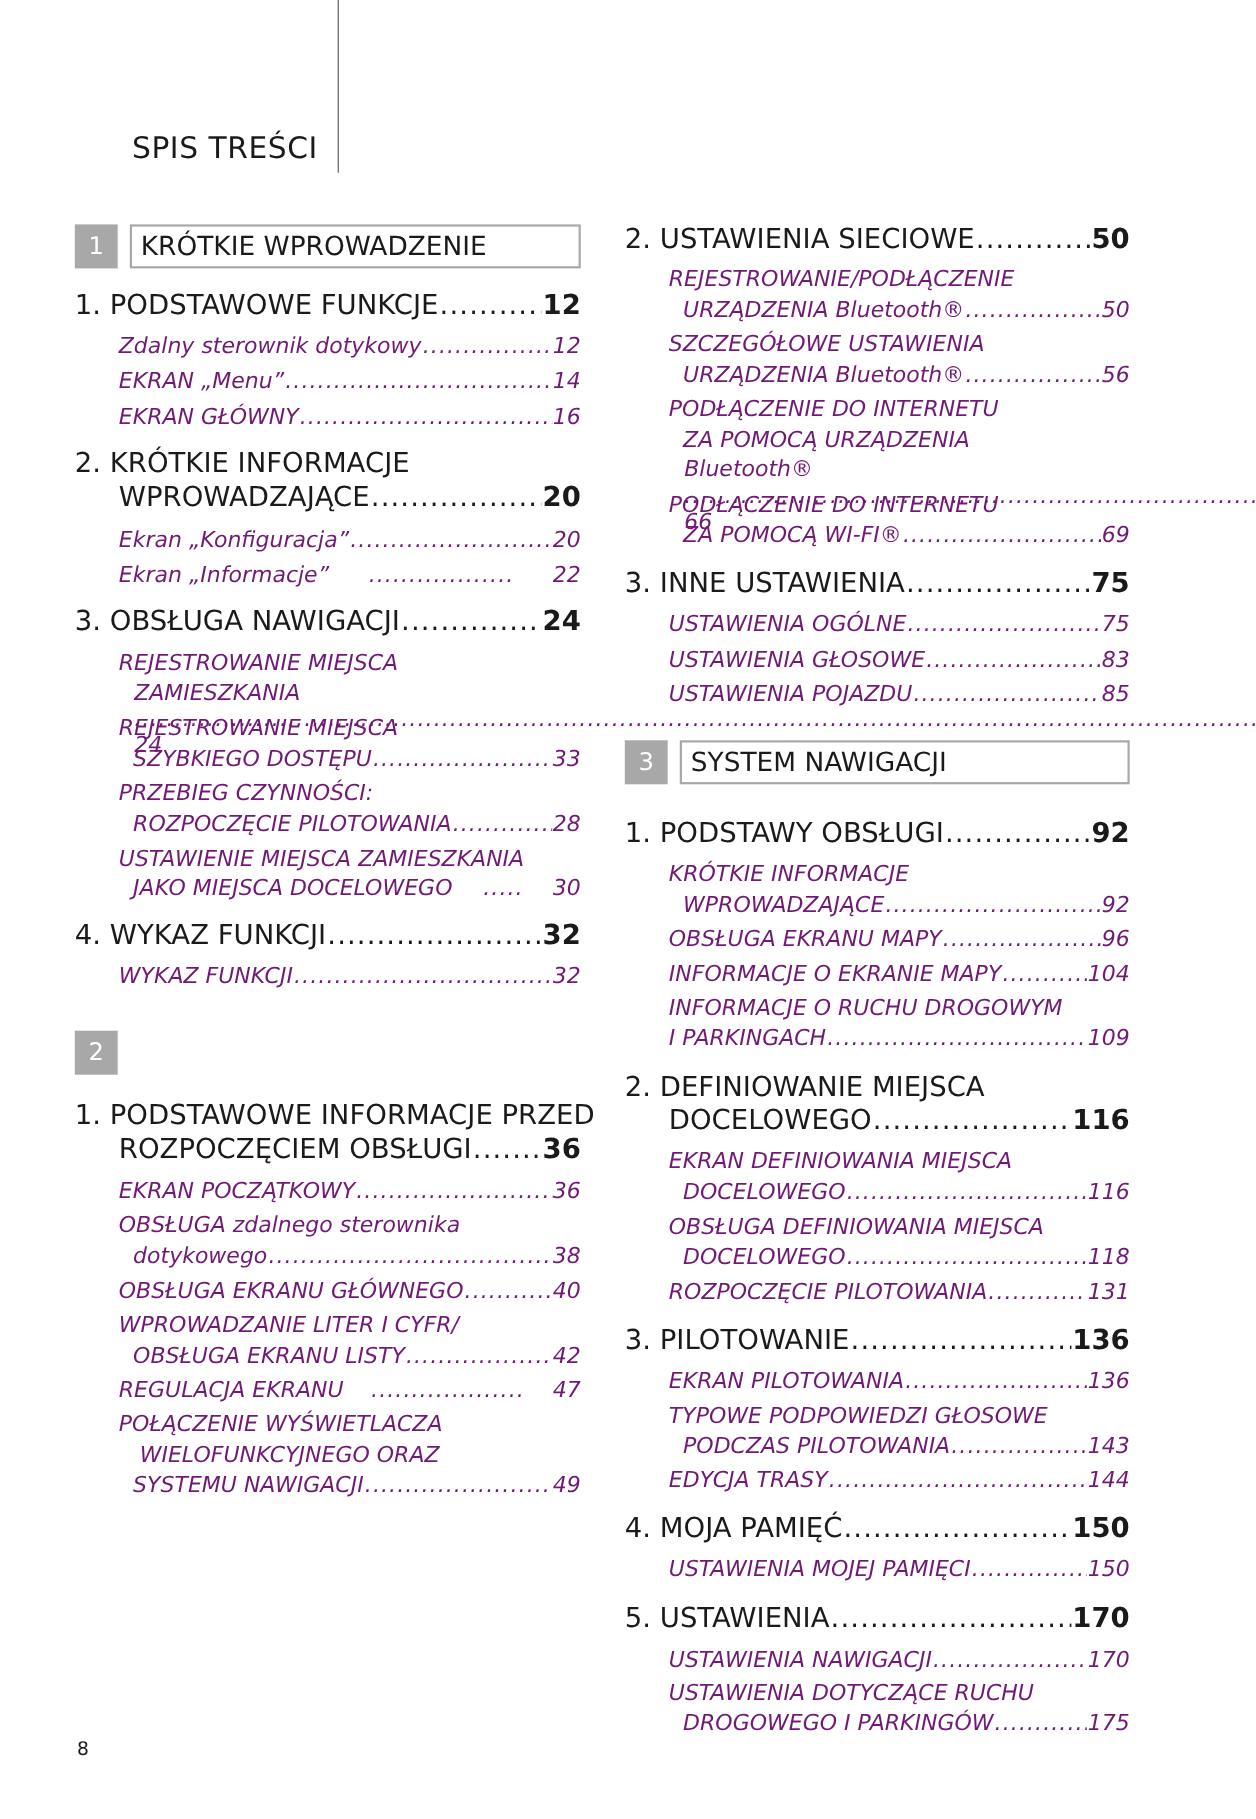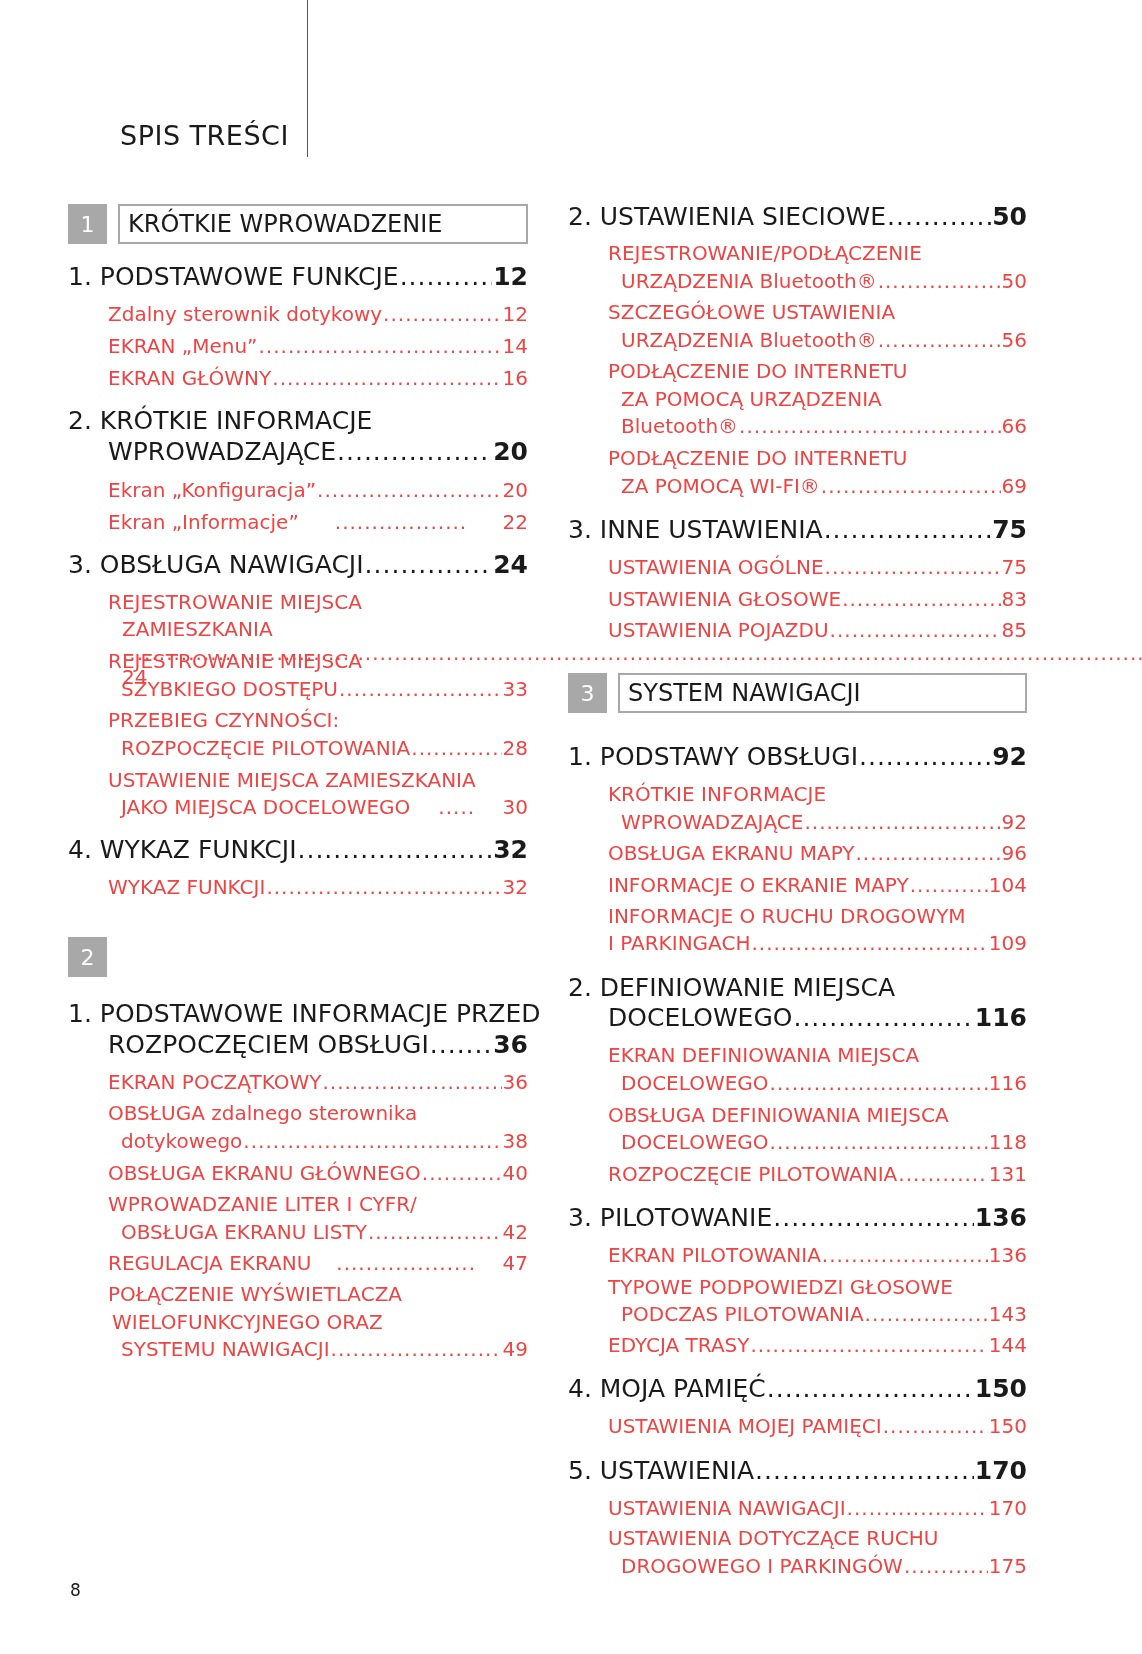--- a/index.html
+++ b/index.html
@@ -13,21 +13,21 @@
                     display:flex; align-items:center; justify-content:center; }
   .chapter .ctitle { margin-left:11px; flex:1; border:2px solid #a8a8a8; box-sizing:border-box;
                      font-size:24px; display:flex; align-items:center; padding-left:8px; white-space:nowrap; }
   .entry { position:absolute; display:flex; align-items:baseline; white-space:nowrap; }
   .entry .label { flex:0 0 auto; }
   .entry .dots { flex:1 1 auto; overflow:hidden; margin:0 1px; }
   .entry .dots::before { content:"........................................................................................................................................................................"; letter-spacing:1px; }
   .entry .page { flex:0 0 auto; }
   .lvl1 { font-size:25px; font-weight:500; }
   .lvl1 .page { font-weight:bold; }
-  .lvl2 { font-size:20px; color:#ef4444; }
+  .lvl2 { font-size:20px; color:#701a75;font-style:italic; }
   .textline { position:absolute; white-space:nowrap; }
 </style>
 </head>
 <body>
 
 <div class="divider"></div>
 <div class="page-title">SPIS TREŚCI</div>
 
 <div class="chapter" style="left:68px;top:204px;width:460px;">
   <div class="badge">1</div>
@@ -144,21 +144,21 @@
   <span class="label">OBSŁUGA EKRANU LISTY </span>
     <span class="dots"></span>
     <span class="page">42</span>
 </div>
 <div class="entry lvl2" style="left:108px;top:1251px;width:420px;gap:24px;">
   <span class="label">REGULACJA EKRANU</span>
     <span class="dots"></span>
     <span class="page">47</span>
 </div>
 <div class="textline lvl2" style="left:108px;top:1282px;">POŁĄCZENIE WYŚWIETLACZA</div>
-<div class="textline lvl2" style="left:112px;top:1310px;">WIELOFUNKCYJNEGO ORAZ</div>
+<div class="textline lvl2" style="left:127px;top:1310px;">WIELOFUNKCYJNEGO ORAZ</div>
 <div class="entry lvl2" style="left:121px;top:1337px;width:407px;">
   <span class="label">SYSTEMU NAWIGACJI</span>
     <span class="dots"></span>
     <span class="page">49</span>
 </div>
 
 <div class="entry lvl1" style="left:568px;top:202px;width:459px;">
   <span class="label">2. USTAWIENIA SIECIOWE</span>
     <span class="dots"></span>
     <span class="page">50</span>
@@ -170,21 +170,21 @@
     <span class="page">50</span>
 </div>
 <div class="textline lvl2" style="left:608px;top:300px;">SZCZEGÓŁOWE USTAWIENIA</div>
 <div class="entry lvl2" style="left:621px;top:328px;width:406px;">
   <span class="label">URZĄDZENIA Bluetooth®</span>
     <span class="dots"></span>
     <span class="page">56</span>
 </div>
 <div class="textline lvl2" style="left:608px;top:359px;">PODŁĄCZENIE DO INTERNETU</div>
 <div class="textline lvl2" style="left:621px;top:387px;">ZA POMOCĄ URZĄDZENIA</div>
-<div class="entry lvl2" style="left:621px;top:414px;width:406px;">
+<div class="entry lvl2" style="left:621px;top:414px;width:406px;flex-direction:column;">
   <span class="label">Bluetooth®</span>
     <span class="dots"></span>
     <span class="page">66</span>
 </div>
 <div class="textline lvl2" style="left:608px;top:446px;">PODŁĄCZENIE DO INTERNETU</div>
 <div class="entry lvl2" style="left:621px;top:474px;width:406px;">
   <span class="label">ZA POMOCĄ WI-FI®</span>
     <span class="dots"></span>
     <span class="page">69</span>
 </div>

